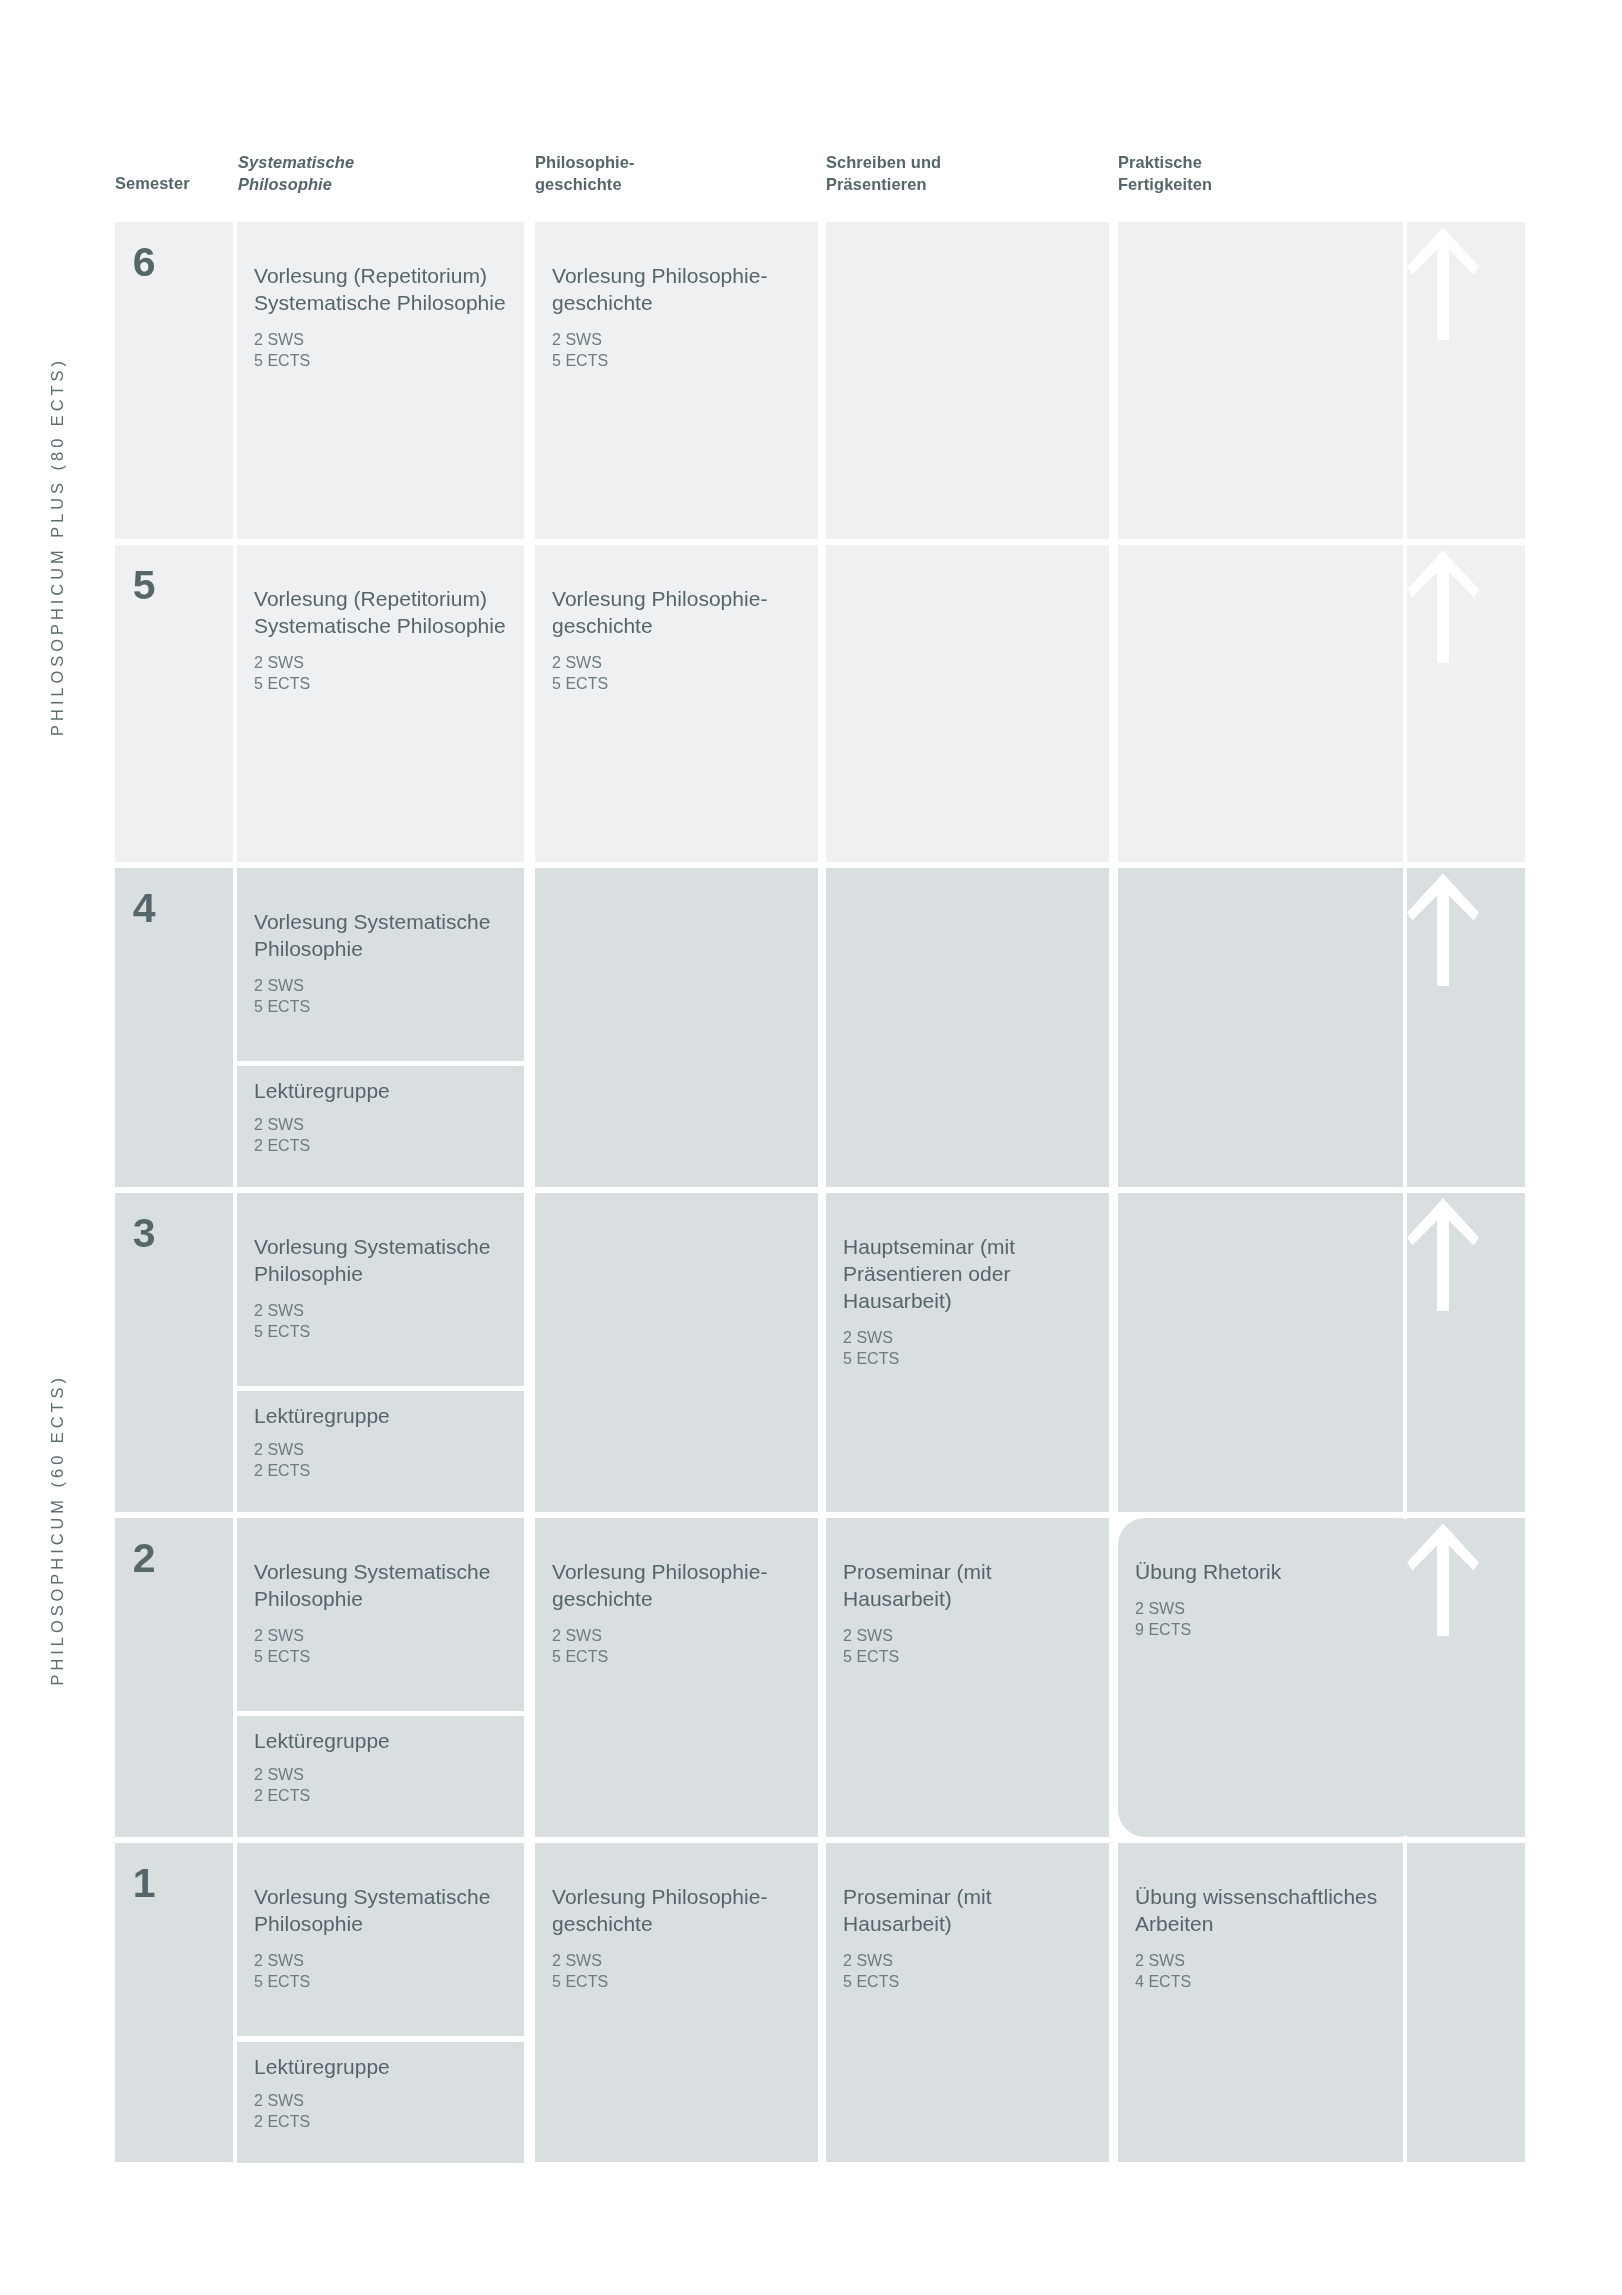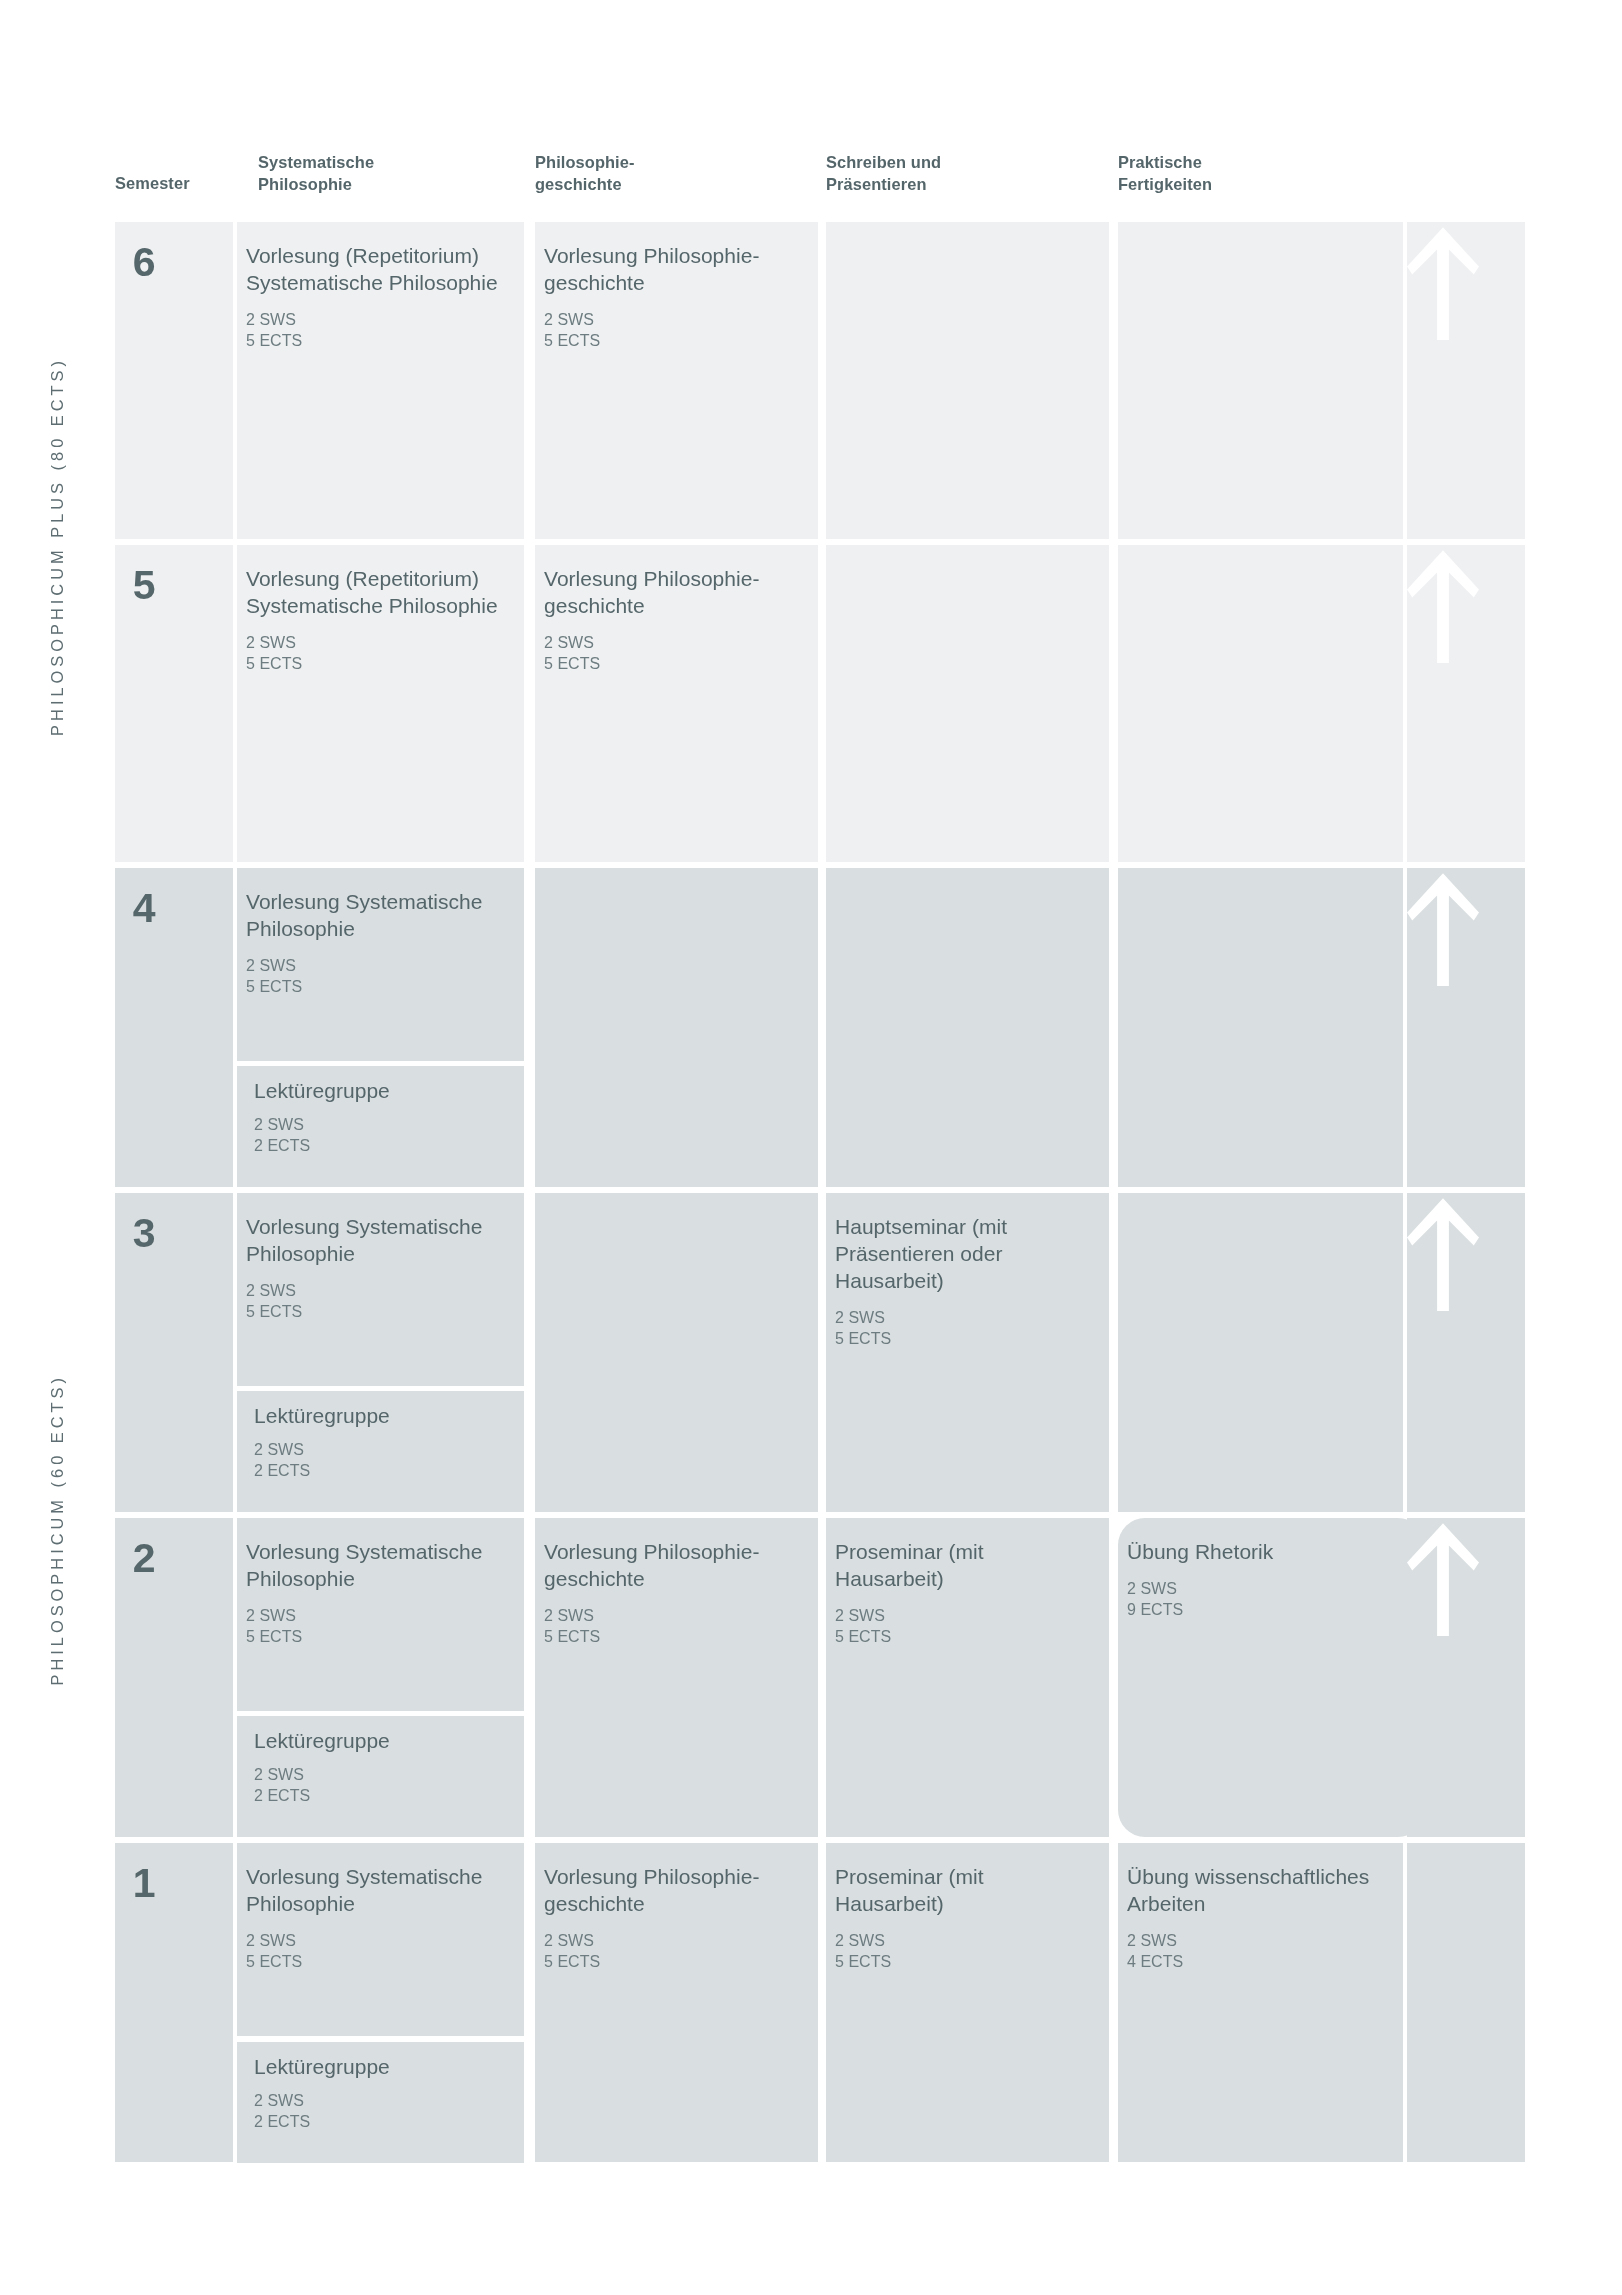--- a/index.html
+++ b/index.html
@@ -69,21 +69,21 @@
   .dark  { background: #d9dee0; }
 
   .semnum {
     font-size: 41px;
     line-height: 41px;
     font-weight: 700;
     color: #56676b;
     padding: 19.6px 0 0 17.7px;
   }
 
-  .body-cell { padding: 20px 17px 0 9px; }
+  .body-cell { padding: 20px 17px 0 17px; margin-top: 20px; }
 
   .title {
     font-size: 21px;
     line-height: 27px;
     font-weight: 400;
     color: #55666b;
     letter-spacing: 0.03px;
   }
   .meta {
     margin-top: 13px;
@@ -105,21 +105,21 @@
   <div class="rail" id="rail-plus">
     <span>PHILOSOPHICUM PLUS (80 ECTS)</span>
   </div>
   <div class="rail" id="rail-basic">
     <span>PHILOSOPHICUM (60 ECTS)</span>
   </div>
 
   <div class="hdr one-line" style="left:115px;">
     <div>Semester</div>
   </div>
-  <div class="hdr" style="left:258px;">
+  <div class="hdr" style="left:238px;font-style:italic;">
     <div>Systematische</div>
     <div>Philosophie</div>
   </div>
   <div class="hdr" style="left:535px;">
     <div>Philosophie-</div>
     <div>geschichte</div>
   </div>
   <div class="hdr" style="left:826px;">
     <div>Schreiben und</div>
     <div>Präsentieren</div>

